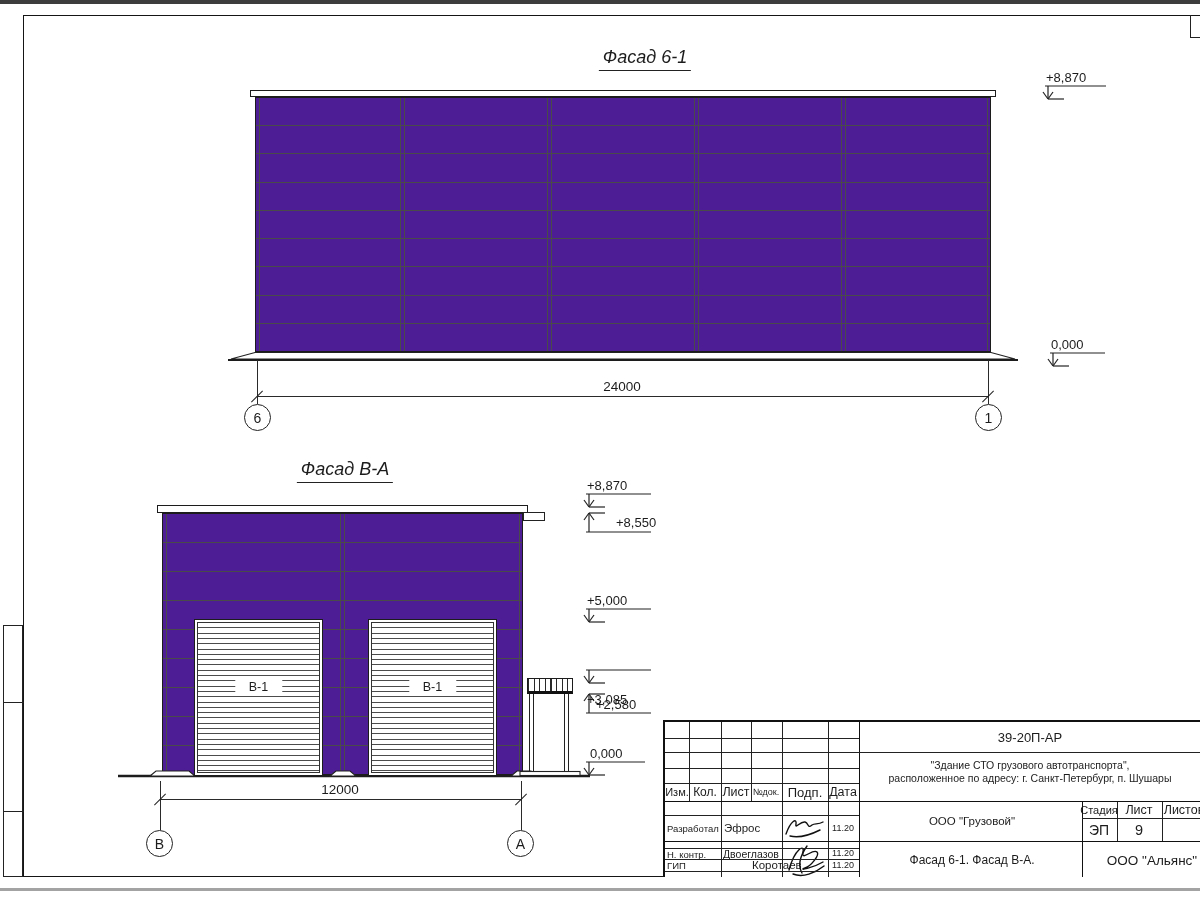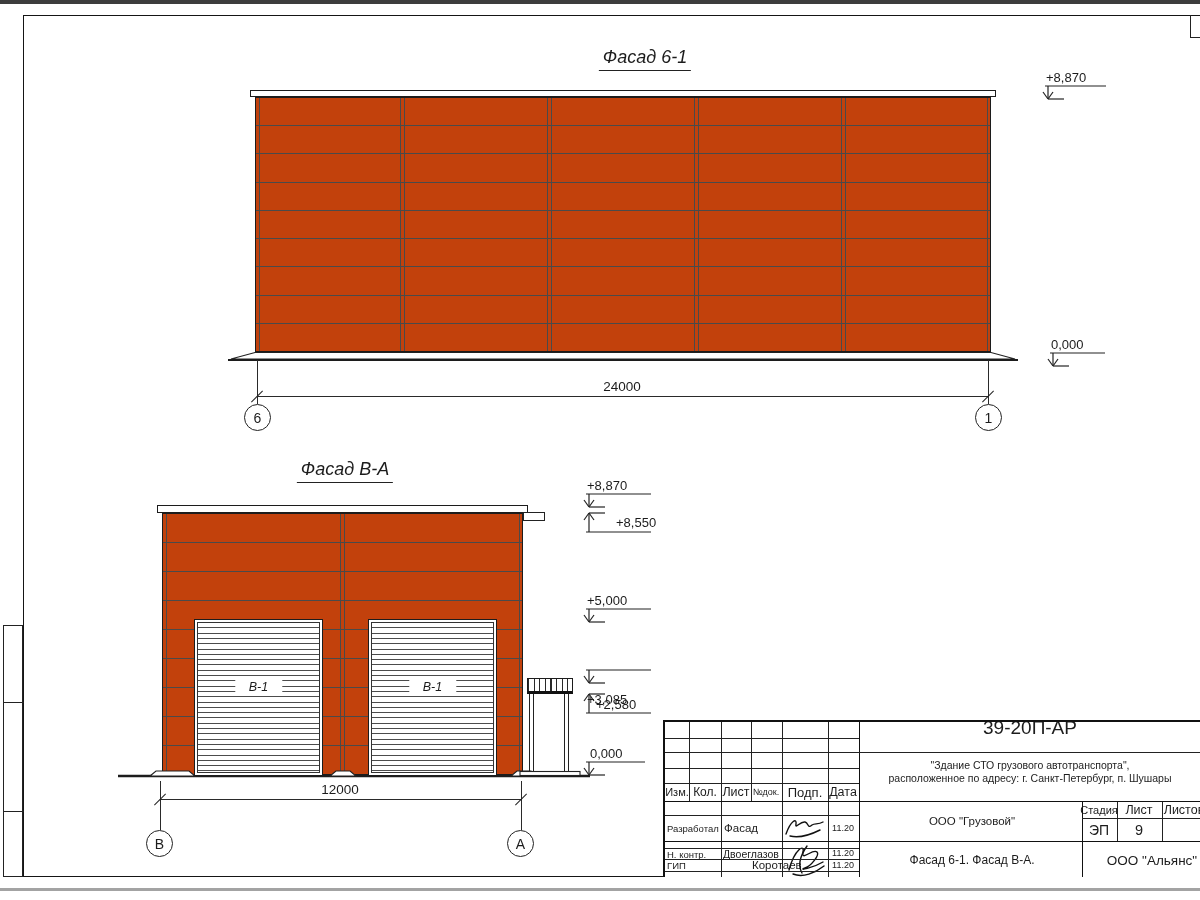--- a/index.html
+++ b/index.html
@@ -10,21 +10,21 @@
   .topstrip{left:0;top:0;width:1200px;height:4px;background:#3d3d3d;}
   .botgrey{left:0;top:888px;width:1200px;height:2.5px;background:#a3a3a3;}
   .line-h{border-top:1.5px solid #151515;height:0;}
   .line-v{border-left:1.5px solid #151515;width:0;}
   .thin-h{border-top:1.1px solid #222;height:0;}
   .thin-v{border-left:1.1px solid #222;width:0;}
   
   .ftitle{font-style:italic;font-size:18px;border-bottom:1.5px solid #222;padding:0 4px 2px;
           transform:translateX(-50%);white-space:nowrap;}
   .parapet{border:1.5px solid #1c1c1c;background:#fff;box-sizing:border-box;}
-  .wall{border:1.5px solid #1c1c1c;background:#c2410c;box-sizing:border-box;font-style:italic;}
+  .wall{border:1.5px solid #1c1c1c;background:#4c1d95;box-sizing:border-box;}
   .rows{position:absolute;inset:0;display:flex;flex-direction:column;}
   .prow{flex:1;border-bottom:1px solid #4a4a4a;}
   .prow:last-child{border-bottom:none;}
   .cline{position:absolute;top:0;bottom:0;width:5px;border-left:1px solid #4a4a4a;
          border-right:1px solid #4a4a4a;box-sizing:border-box;}
   .edge{position:absolute;top:0;bottom:0;width:0;border-left:1px solid #4a4a4a;}
   
   .door{position:absolute;border:1.5px solid #1c1c1c;background:#fff;box-sizing:border-box;z-index:3;}
   .door-in{position:absolute;inset:2px;border:1px solid #333;
            background:repeating-linear-gradient(to bottom,#fff 0px,#fff 4.3px,#4c4c4c 4.3px,#4c4c4c 5.3px);}
@@ -244,32 +244,32 @@
   <div id="stamp" class="abs" style="left:663px;top:720px;width:537px;height:157px;">
 
     <span class="ts" style="left:12px;top:70px;font-size:11px;">Изм.</span>
     <span class="ts" style="left:40px;top:70px;font-size:12px;">Кол.</span>
     <span class="ts" style="left:71px;top:70px;font-size:12.5px;">Лист</span>
     <span class="ts" style="left:101px;top:70px;font-size:9px;">№док.</span>
     <span class="ts" style="left:140px;top:70px;font-size:13px;">Подп.</span>
     <span class="ts" style="left:178px;top:70px;font-size:12.5px;">Дата</span>
 
     <span class="tl" style="left:2px;top:106px;font-size:9.5px;">Разработал</span>
-    <span class="tl" style="left:59px;top:106px;font-size:11.5px;">Фасад</span>
+    <span class="tl" style="left:59px;top:106px;font-size:11.5px;">Эфрос</span>
     <span class="ts" style="left:178px;top:106px;font-size:9px;">11.20</span>
 
     <span class="tl" style="left:2px;top:131.5px;font-size:9.5px;">Н. контр.</span>
     <span class="tl" style="left:58px;top:131.5px;font-size:10.5px;">Двоеглазов</span>
     <span class="ts" style="left:178px;top:131px;font-size:9px;">11.20</span>
 
     <span class="tl" style="left:2px;top:143px;font-size:9.5px;">ГИП</span>
     <span class="tl" style="left:59px;top:143px;font-size:11.5px;padding-left:28px;">Коротаев</span>
     <span class="ts" style="left:178px;top:143px;font-size:9px;">11.20</span>
 
-    <span class="ts" style="left:365px;top:6px;font-size:19px;">39-20П-АР</span>
+    <span class="ts" style="left:365px;top:15px;font-size:13px;">39-20П-АР</span>
     <span class="ts" style="left:365px;top:43px;font-size:10.5px;">"Здание СТО грузового автотранспорта",</span>
     <span class="ts" style="left:365px;top:56px;font-size:10.5px;">расположенное по адресу: г. Санкт-Петербург, п. Шушары</span>
     <span class="ts" style="left:307px;top:99px;font-size:11.5px;">ООО "Грузовой"</span>
     <span class="ts" style="left:307px;top:138px;font-size:12px;">Фасад 6-1. Фасад В-А.</span>
 
     <span class="ts" style="left:434px;top:87.5px;font-size:11px;">Стадия</span>
     <span class="ts" style="left:474px;top:87.5px;font-size:12.5px;">Лист</span>
     <span class="ts" style="left:519px;top:87.5px;font-size:12.5px;">Листов</span>
     <span class="ts" style="left:434px;top:107.5px;font-size:14px;">ЭП</span>
     <span class="ts" style="left:474px;top:107.5px;font-size:14.5px;">9</span>

